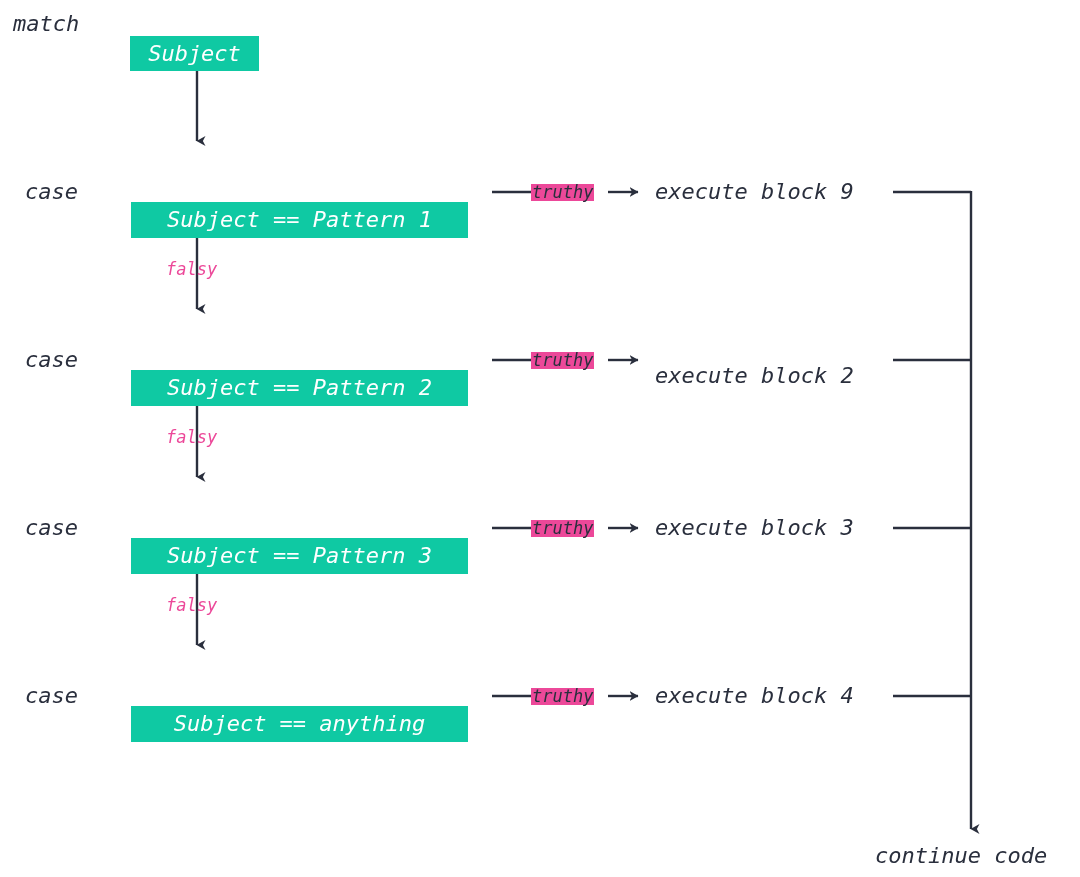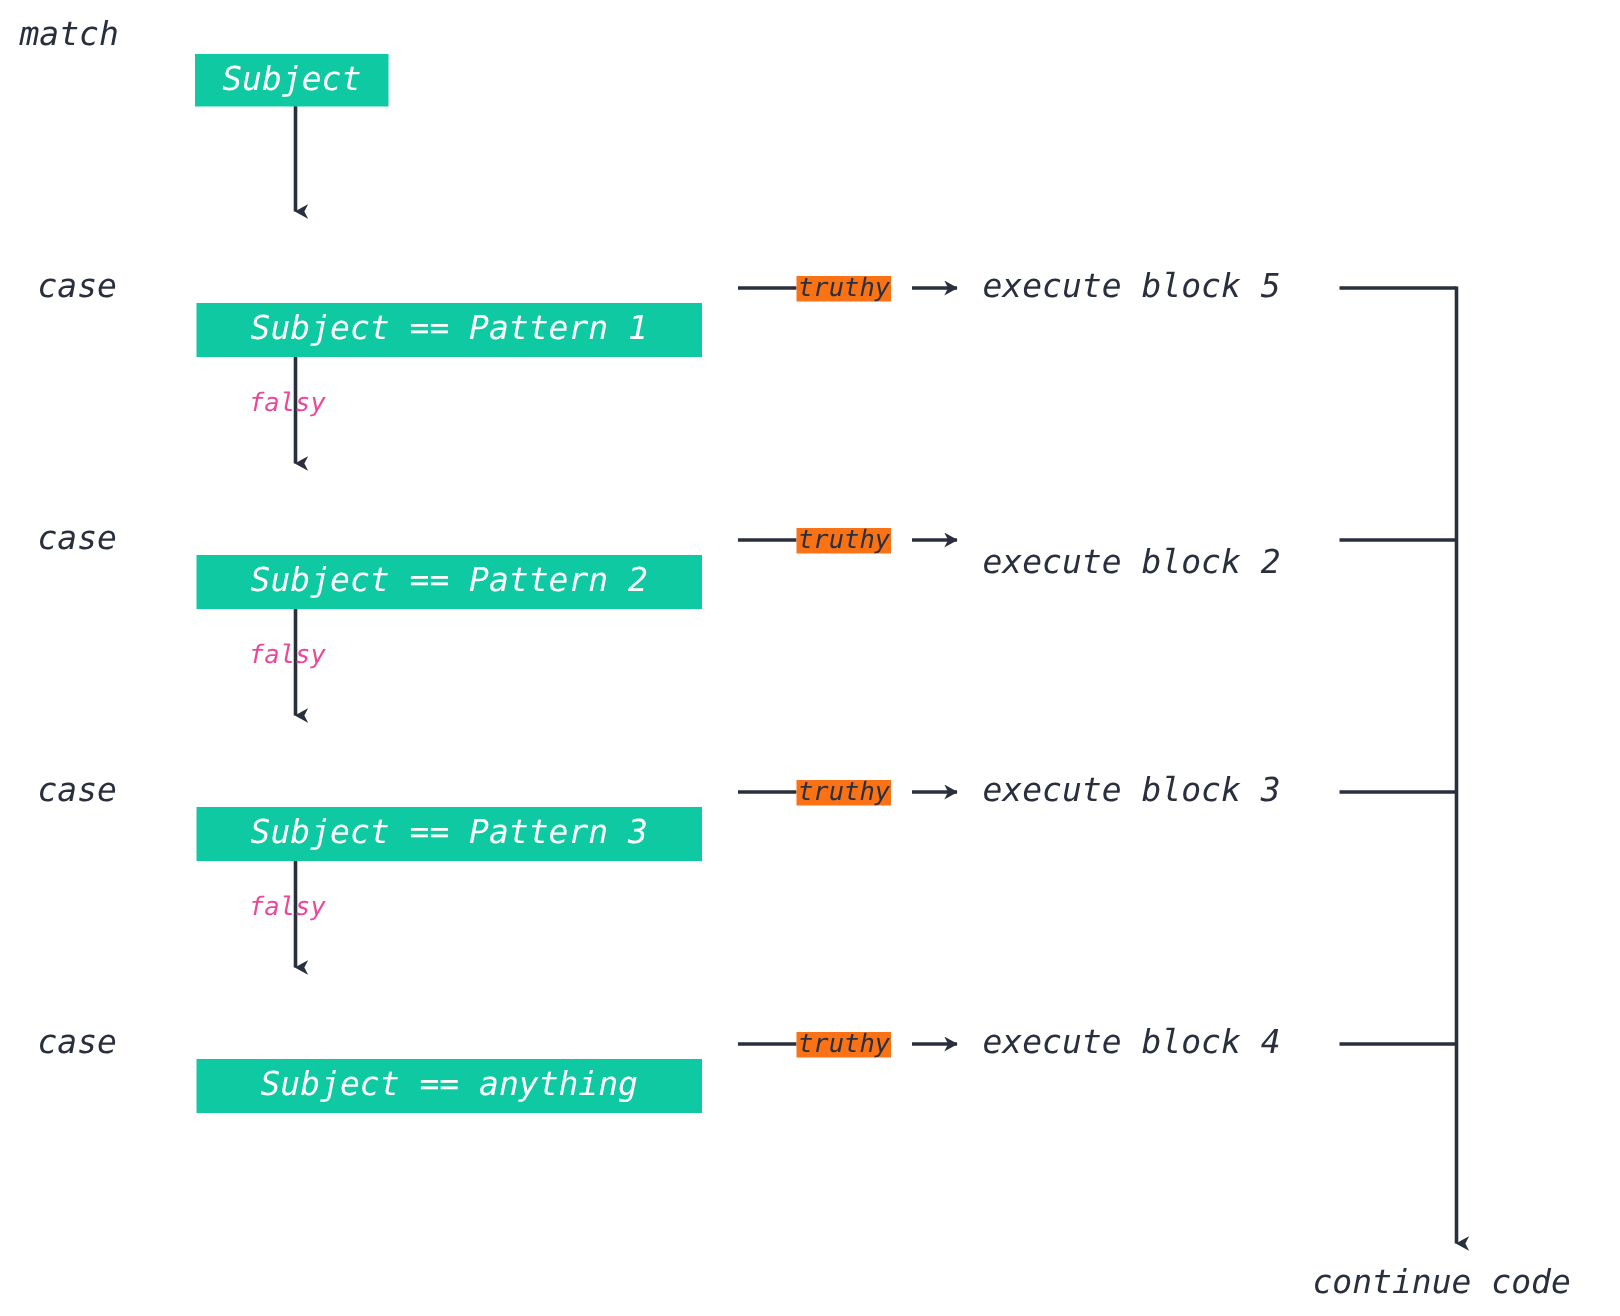--- a/index.html
+++ b/index.html
@@ -56,21 +56,21 @@
     color: #2a2f3d;
     white-space: pre;
     line-height: 1;
   }
   .edge-label {
     position: absolute;
     font-size: 17px;
     color: #2a2f3d;
     white-space: pre;
     line-height: 1;
-    background: #f97316;
+    background: #ec4899;
     padding: 0 1px;
   }
   .falsy-label {
     position: absolute;
     font-size: 17px;
     color: #ec4899;
     white-space: pre;
     line-height: 1;
   }
 </style>
@@ -117,21 +117,21 @@
     <line x1="971" y1="191" x2="971" y2="829" stroke="#2a2f3d" stroke-width="2.4" marker-end="url(#arrowDown)"></line>
   </svg>
 
   <div class="kw" style="left:13px; top:13px;">match</div>
 
   <div class="teal-box" style="left:130px; top:8px; width:129px; height:35px;">Subject</div>
 
   <div class="kw" style="left:25px; top:181px;">case</div>
   <div class="teal-box" style="left:131px; top:174px; width:337px; height:36px;">Subject == Pattern 1</div>
   <div class="edge-label" style="left:531px; top:184px;">truthy</div>
-  <div class="plain-text" style="left:655px; top:181px;">execute block 5</div>
+  <div class="plain-text" style="left:655px; top:181px;">execute block 9</div>
   <div class="falsy-label" style="left:166px; top:261px;">falsy</div>
 
   <div class="kw" style="left:25px; top:349px;">case</div>
   <div class="teal-box" style="left:131px; top:342px; width:337px; height:36px;">Subject == Pattern 2</div>
   <div class="edge-label" style="left:531px; top:352px;">truthy</div>
   <div class="plain-text" style="left:655px; top:365px;">execute block 2</div>
   <div class="falsy-label" style="left:166px; top:429px;">falsy</div>
 
   <div class="kw" style="left:25px; top:517px;">case</div>
   <div class="teal-box" style="left:131px; top:510px; width:337px; height:36px;">Subject == Pattern 3</div>

